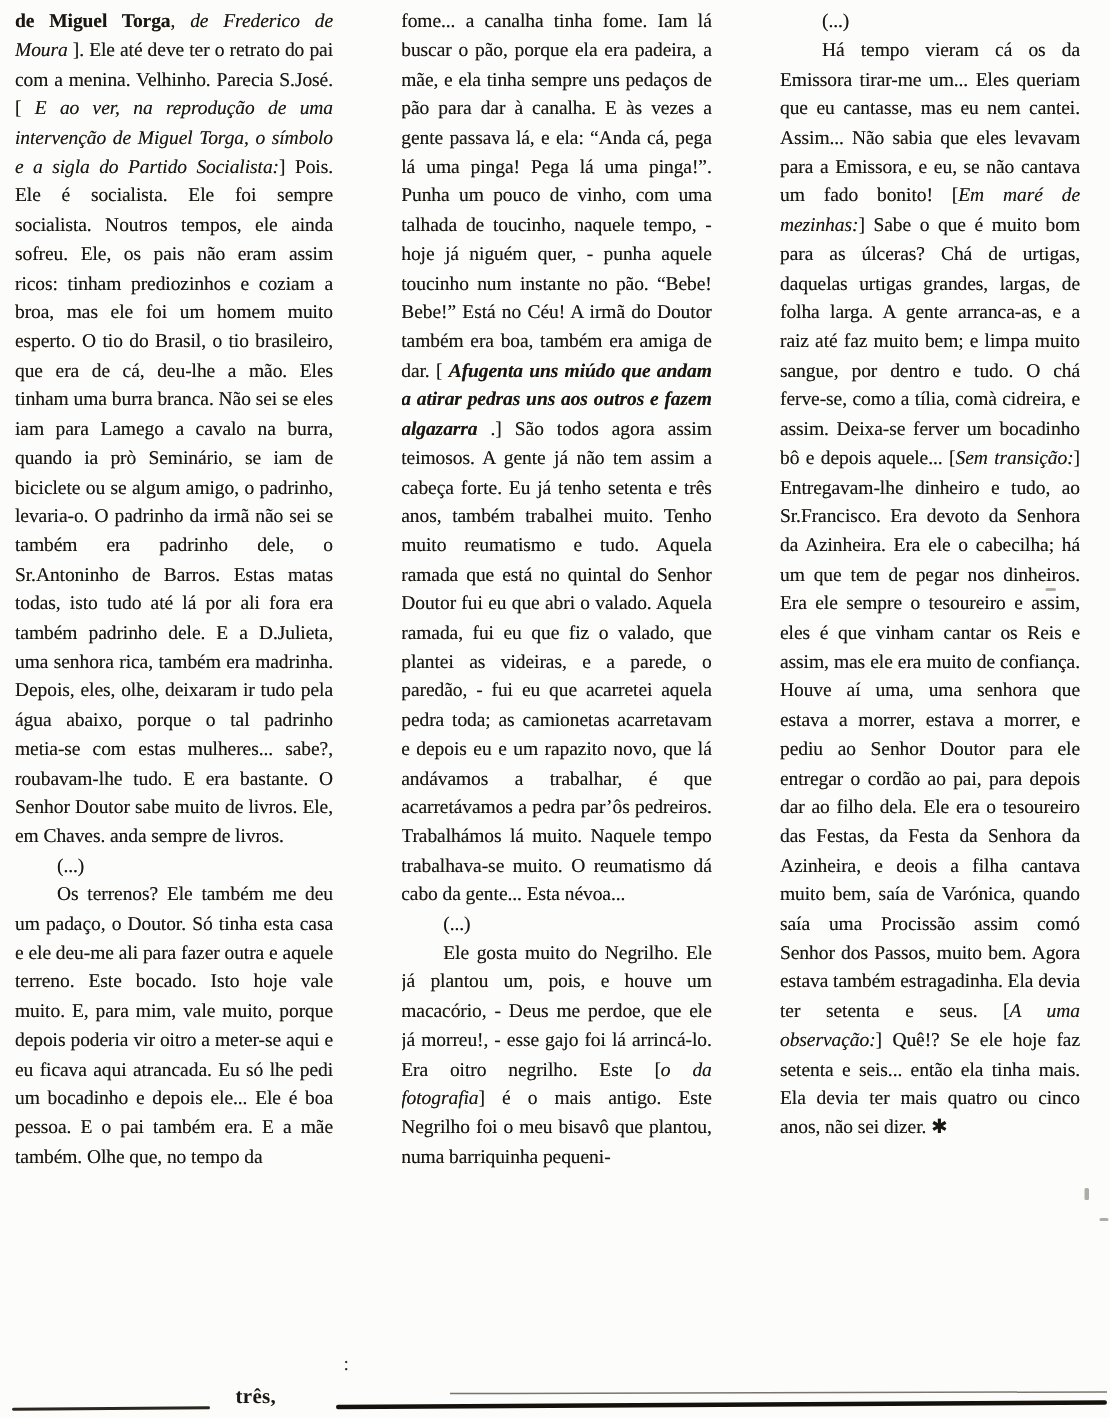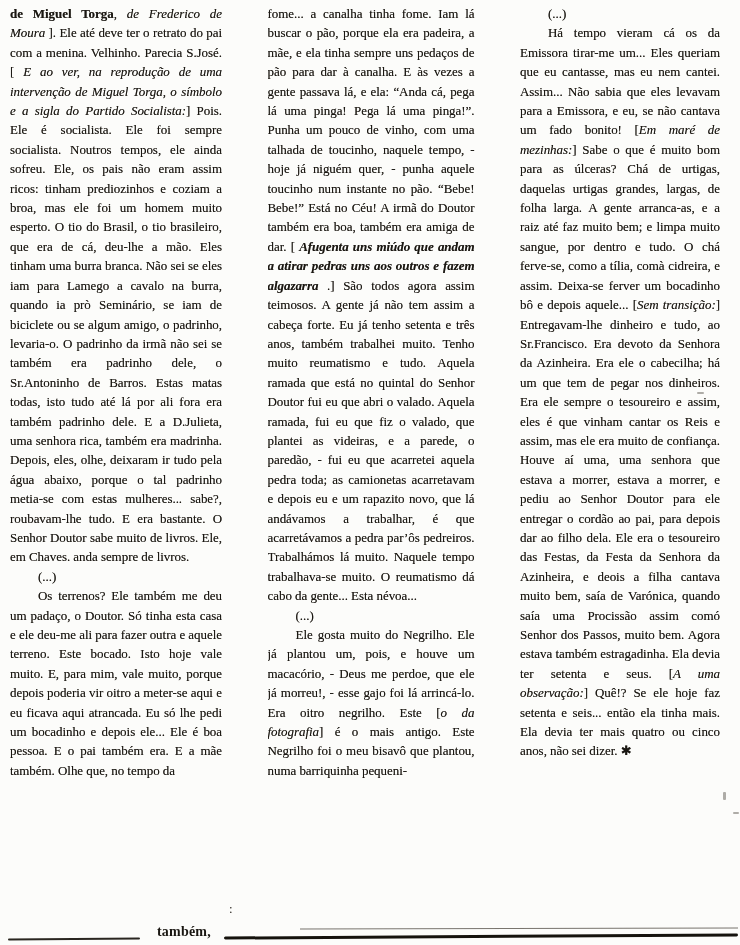--- a/index.html
+++ b/index.html
@@ -82,21 +82,21 @@
       </div>
     <div class="col col-3">
         <p class="para indent"><span class="run normal">(...)</span></p>
         <p class="para indent"><span class="run normal">Há tempo vieram cá os da Emissora tirar-me um... Eles queriam que eu cantasse, mas eu nem cantei. Assim... Não sabia que eles levavam para a Emissora, e eu, se não cantava um fado bonito! [</span><span class="run italic">Em maré de mezinhas:</span><span class="run normal">] Sabe o que é muito bom para as úlceras? Chá de urtigas, daquelas urtigas grandes, largas, de folha larga. A gente arranca-as, e a raiz até faz muito bem; e limpa muito sangue, por dentro e tudo. O chá ferve-se, como a tília, comà cidreira, e assim. Deixa-se ferver um bocadinho bô e depois aquele... [</span><span class="run italic">Sem transição:</span><span class="run normal">] Entregavam-lhe dinheiro e tudo, ao Sr.Francisco. Era devoto da Senhora da Azinheira. Era ele o cabecilha; há um que tem de pegar nos dinheiros. Era ele sempre o tesoureiro e assim, eles é que vinham cantar os Reis e assim, mas ele era muito de confiança. Houve aí uma, uma senhora que estava a morrer, estava a morrer, e pediu ao Senhor Doutor para ele entregar o cordão ao pai, para depois dar ao filho dela. Ele era o tesoureiro das Festas, da Festa da Senhora da Azinheira, e deois a filha cantava muito bem, saía de Varónica, quando saía uma Procissão assim comó Senhor dos Passos, muito bem. Agora estava também estragadinha. Ela devia ter setenta e seus. [</span><span class="run italic">A uma observação:</span><span class="run normal">] Quê!? Se ele hoje faz setenta e seis... então ela tinha mais. Ela devia ter mais quatro ou cinco anos, não sei dizer. ✱</span></p>
       </div>
   </div>
 
   <span class="stray-mark">:</span>
 
   <div class="rule-short"></div>
-  <span class="footer-label">também,</span>
+  <span class="footer-label">três,</span>
   <div class="rule-thin"></div>
   <div class="rule-long"></div>
 
   <div class="speck speck-1"></div>
   <div class="speck speck-2"></div>
   <div class="speck speck-3"></div>
 
 </div>
 
 </body></html>

